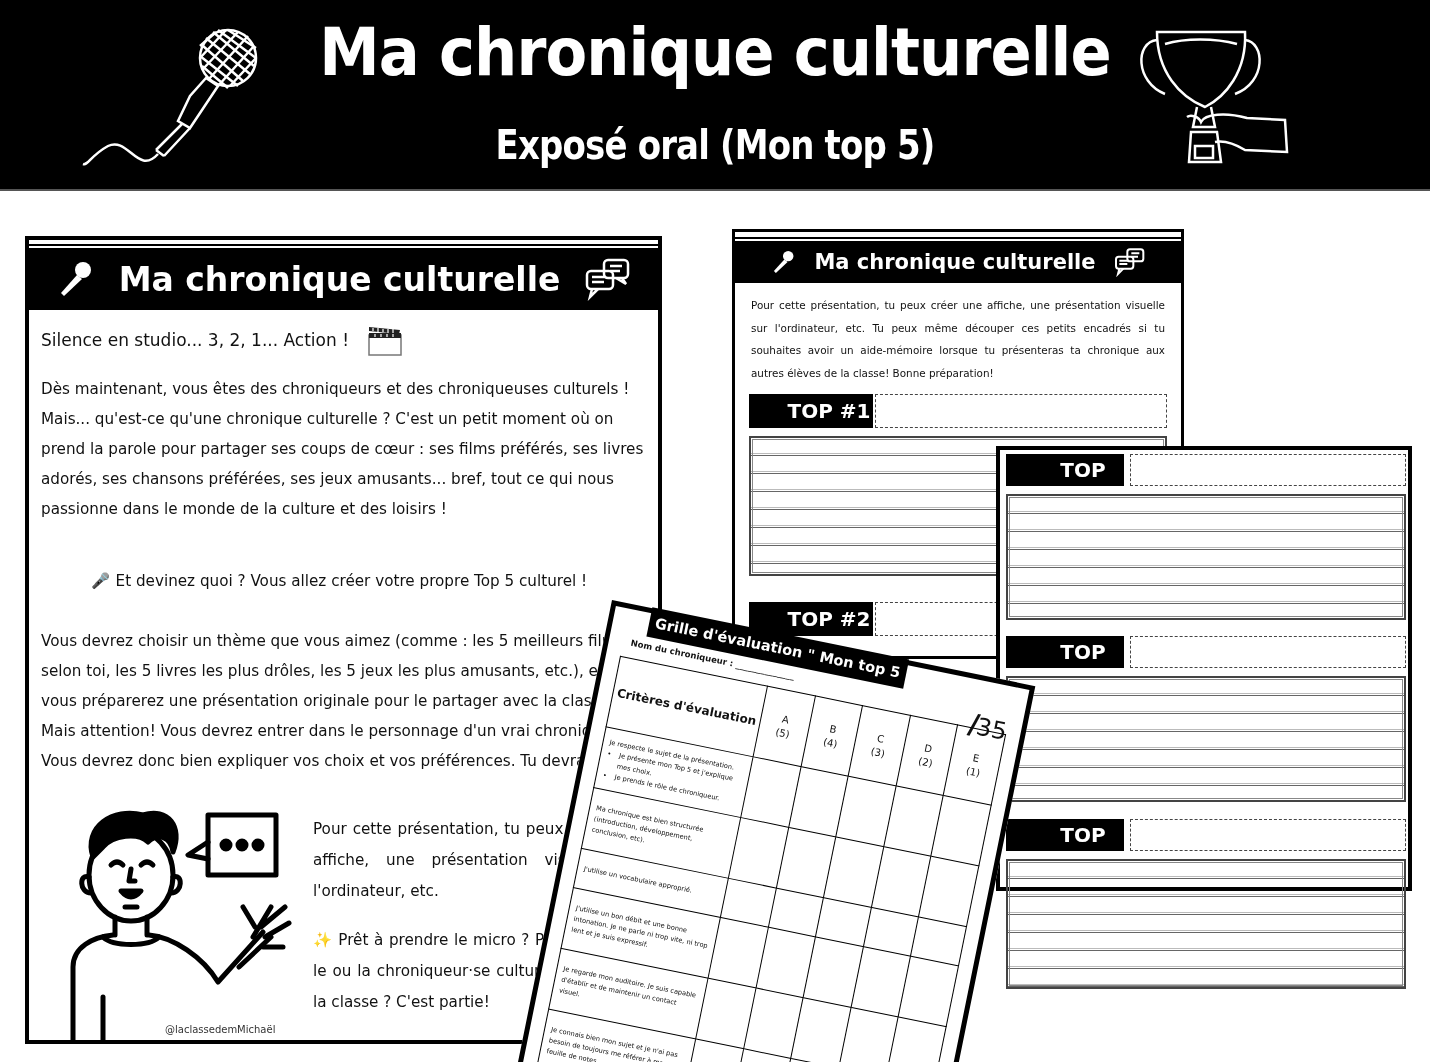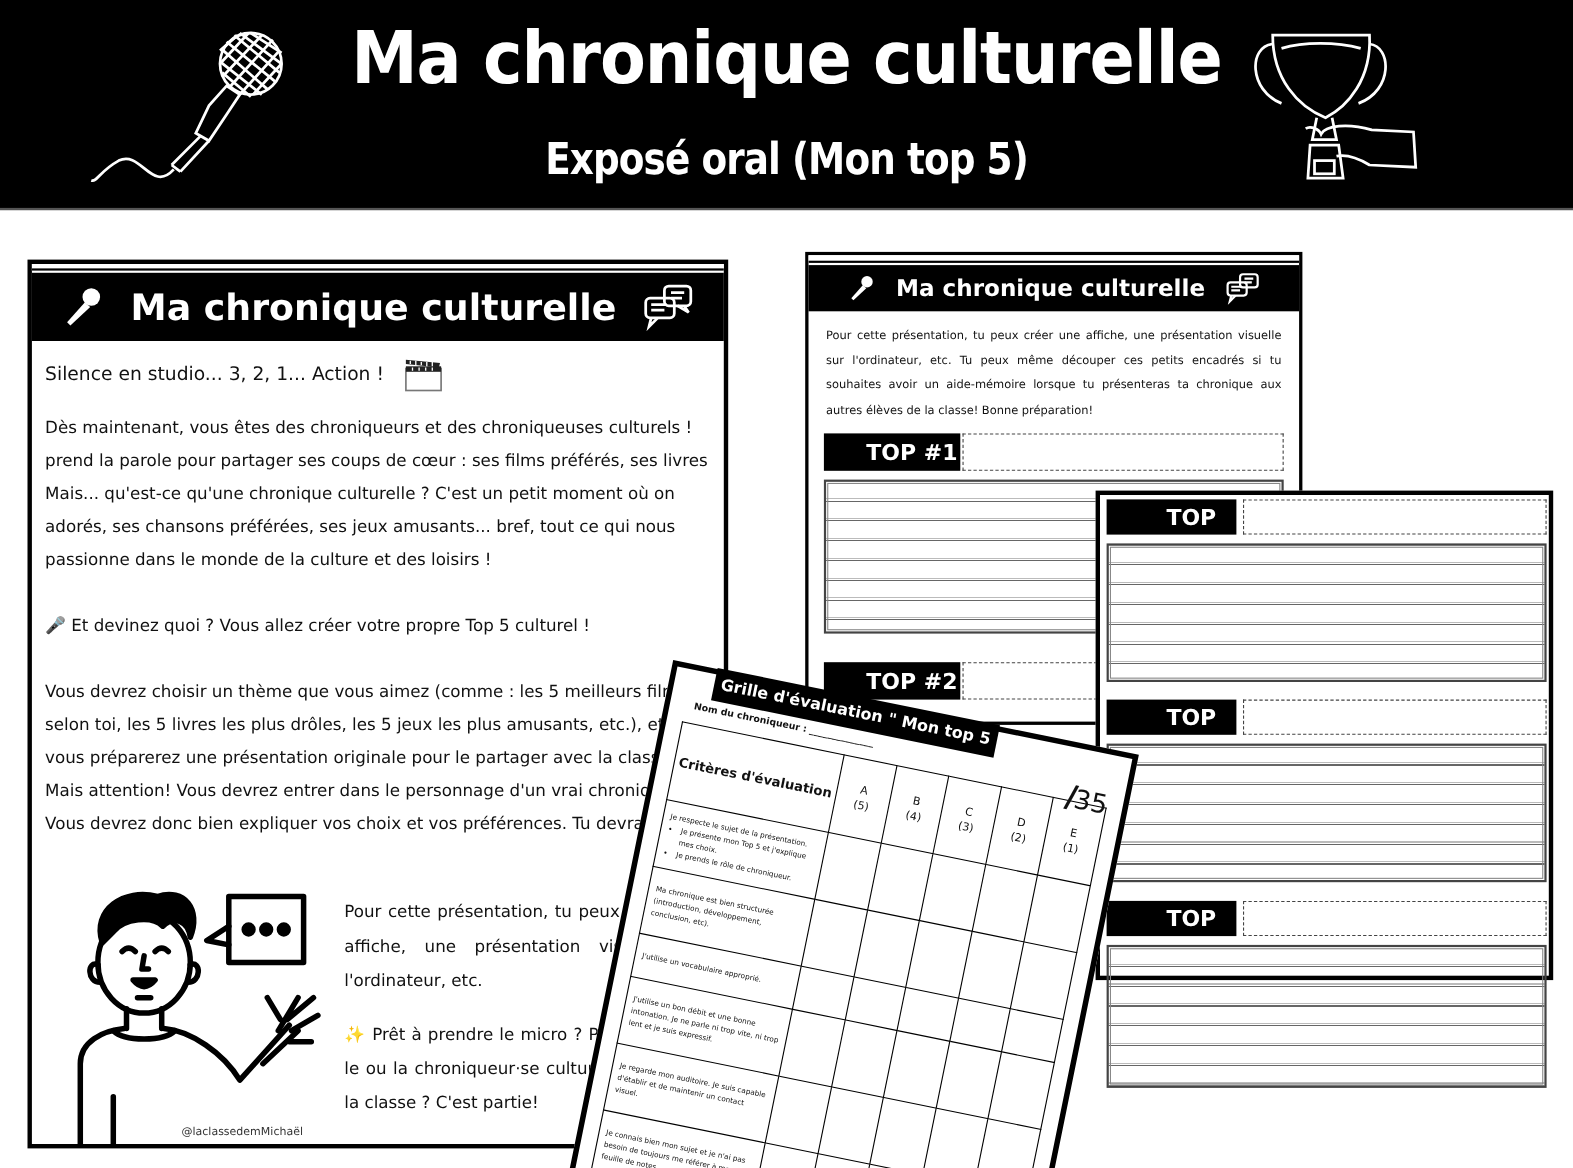--- a/index.html
+++ b/index.html
@@ -38,21 +38,21 @@
   .left-page { left: 25px; top: 236px; width: 637px; height: 808px; border-width: 4px; }
   .left-page .page-inner-top { height: 6px; background: #fff; border-bottom: 2px solid #000; }
   .left-page .page-header { top: 8px; height: 62px; }
   .left-page .ph-title { font-size: 33px; }
   .lp-body {
     position: absolute; left: 12px; right: 20px; top: 80px;
     font-family: "DejaVu Sans", sans-serif; font-size: 15.2px; line-height: 30px; color: #111;
   }
   .lp-line { white-space: nowrap; }
   .lp-intro { font-size: 17px; margin-bottom: 14px; display: flex; align-items: center; gap: 18px; height: 40px; }
-  .lp-centered { margin: 30px 0 30px 0; }
+  .lp-centered { text-align: center; margin: 42px 0 30px 0; }
   .lp-illus { position: absolute; left: 14px; top: 567px; width: 250px; height: 235px; }
   .lp-side {
     position: absolute; left: 284px; top: 574px; width: 330px;
     font-size: 15.2px; line-height: 31px; text-align: justify;
   }
   .lp-side p { margin-bottom: 18px; }
   .credit { position: absolute; left: 136px; top: 784px; font-size: 10px; color: #333; }
 
   
   .rp1 { left: 732px; top: 229px; width: 452px; height: 430px; }
@@ -156,22 +156,22 @@
       <span>Silence en studio... 3, 2, 1... Action !</span>
       <svg width="36" height="34" viewBox="0 0 36 34">
         <rect x="2" y="12" width="32" height="20" fill="#fff" stroke="#777" stroke-width="1.5"></rect>
         <rect x="2" y="10" width="32" height="5" fill="#222"></rect>
         <path d="M2 4 L33 7 L32 11 L2 8 Z" fill="#222"></path>
         <path d="M6 5 L6 8 M11 5 L11 9 M16 6 L16 9 M21 6 L21 10 M26 6 L26 10 M8 11 L8 14 M14 11 L14 14 M20 11 L20 14 M26 11 L26 14" stroke="#fff" stroke-width="1.2"></path>
       </svg>
     </div>
     <div>
       <div class="lp-line">Dès maintenant, vous êtes des chroniqueurs et des chroniqueuses culturels !</div>
+      <div class="lp-line">Mais... qu'est-ce qu'une chronique culturelle ? C'est un petit moment où on</div>
       <div class="lp-line">prend la parole pour partager ses coups de cœur : ses films préférés, ses livres</div>
-      <div class="lp-line">Mais... qu'est-ce qu'une chronique culturelle ? C'est un petit moment où on</div>
       <div class="lp-line">adorés, ses chansons préférées, ses jeux amusants... bref, tout ce qui nous</div>
       <div class="lp-line">passionne dans le monde de la culture et des loisirs !</div>
     </div>
     <div class="lp-centered">🎤 Et devinez quoi ? Vous allez créer votre propre Top 5 culturel !</div>
     <div>
       <div class="lp-line">Vous devrez choisir un thème que vous aimez (comme : les 5 meilleurs films</div>
       <div class="lp-line">selon toi, les 5 livres les plus drôles, les 5 jeux les plus amusants, etc.), et</div>
       <div class="lp-line">vous préparerez une présentation originale pour le partager avec la classe.</div>
       <div class="lp-line">Mais attention!  Vous devrez entrer dans le personnage d'un vrai chroniqueur!</div>
       <div class="lp-line">Vous devrez donc bien expliquer vos choix et vos préférences. Tu devras</div>

